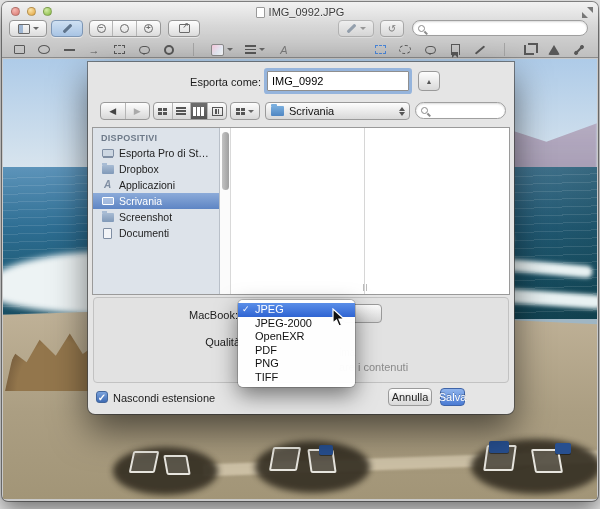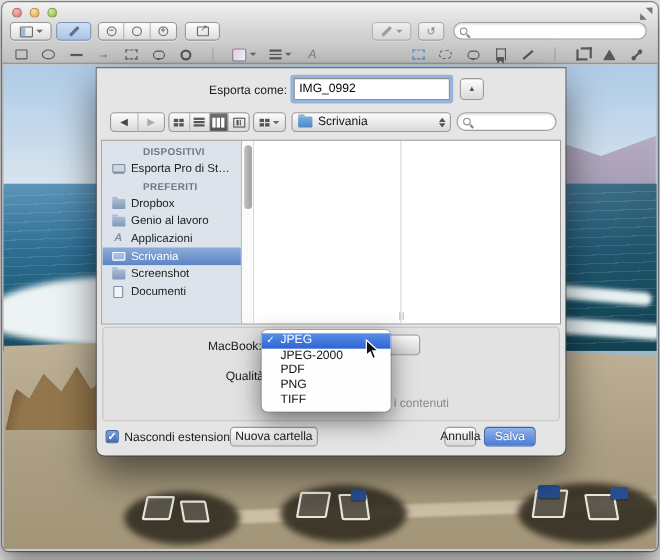--- a/index.html
+++ b/index.html
@@ -120,21 +120,21 @@
   .vi-flow i { width:1.5px; height:5px; background:currentColor; }
   .folder-blue { width:13px; height:10px; background:linear-gradient(#79aede,#4f86c2); border-radius:1px; position:relative; margin-right:5px; }
   .folder-blue:before { content:""; position:absolute; top:-2px; left:0; width:6px; height:2px; background:#79aede; border-radius:1px 1px 0 0; }
   .stepper { margin-left:auto; display:flex; flex-direction:column; gap:1px; margin-right:4px; }
   .stepper i { width:0; height:0; border:3px solid transparent; display:block; }
   .stepper .up { border-bottom:4px solid #555; }
   .stepper .dn { border-top:4px solid #555; }
 
   .browser { position:absolute; left:4px; right:4px; top:65px; height:168px; border:1px solid #9a9a9a; background:#fff; overflow:hidden; display:flex; }
   .sbar { width:127px; height:100%; background:rgba(216,223,231,.88); border-right:1px solid #b9c0c9; padding-top:3px; overflow:hidden; }
-  .sb-h { height:14px; line-height:14px; padding-left:8px; font-size:9px; font-weight:bold; color:#6d7988; letter-spacing:.3px;margin-left:29px; }
+  .sb-h { height:14px; line-height:14px; padding-left:8px; font-size:9px; font-weight:bold; color:#6d7988; letter-spacing:.3px; }
   .sb-i { height:16px; line-height:16px; padding-left:8px; display:flex; align-items:center; gap:5px; color:#222; white-space:nowrap; font-size:10.5px; }
   .sb-i.sel { background:linear-gradient(#8cabd9,#5e85c4); color:#fff; }
   .si { width:13px; height:11px; flex:none; display:flex; align-items:center; justify-content:center; }
   .si-folder { width:12px; height:9px; background:linear-gradient(#a8bcd4,#8099b8); border-radius:1px; position:relative; }
   .si-folder:before { content:""; position:absolute; top:-2px; left:0; width:5px; height:2px; background:#a8bcd4; }
   .si-laptop { width:12px; height:8px; border:1px solid #7f8ea3; border-radius:1px; background:#cdd7e2; box-shadow:0 2px 0 -1px #7f8ea3; }
   .si-home { width:11px; height:9px; background:#8799b3; clip-path:polygon(50% 0,100% 45%,85% 45%,85% 100%,15% 100%,15% 45%,0 45%); }
   .si-app { font-size:10px; font-weight:bold; color:#7f8ea3; font-style:italic; }
   .si-desk { width:12px; height:8px; border:1px solid #7f8ea3; background:#dde5ee; border-radius:1px; }
   .si-desk.sel-ic { border-color:#fff; background:rgba(255,255,255,.35); }
@@ -174,20 +174,23 @@
 <body>
 
 <div class="window">
 
   <div class="chrome">
     <div class="traffic">
       <span class="light l-red"></span>
       <span class="light l-yel"></span>
       <span class="light l-grn"></span>
     </div>
+    <div class="titlewrap">
+      <span class="doc-ic"></span><span>IMG_0992.JPG</span>
+    </div>
     <div class="grip"></div>
 
     <div class="tb1">
       <div class="tbtn" style="left:7px;width:38px;">
           <span class="pane-ic"></span>
           <span class="dd"></span>
         </div>
       <div class="tbtn active" style="left:49px;width:32px;">
           <span class="pen"></span>
         </div>
@@ -389,32 +392,25 @@
 
     <div class="browser">
       <div class="sbar">
         <div class="sb-h">DISPOSITIVI</div>
         <div class="sb-i">
             <span class="si">
               <span class="si-laptop"></span>
             </span>
             <span>Esporta Pro di St…</span>
           </div>
-        <div class="sb-h" style="margin-top:2px;">PREFERITI</div>
         <div class="sb-i">
             <span class="si">
               <span class="si-folder"></span>
             </span>
             <span>Dropbox</span>
-          </div>
-        <div class="sb-i">
-            <span class="si">
-              <span class="si-folder"></span>
-            </span>
-            <span>Genio al lavoro</span>
           </div>
         <div class="sb-i">
             <span class="si si-app">A</span>
             <span>Applicazioni</span>
           </div>
         <div class="sb-i sel">
             <span class="si">
               <span class="si-desk sel-ic"></span>
             </span>
             <span>Scrivania</span>
@@ -448,29 +444,29 @@
       <div class="fmt-label">MacBook:</div>
       <div class="popup-stub"></div>
       <div class="qual-label">Qualità</div>
       <div class="frag1">ima</div>
       <div class="frag2">are i contenuti</div>
     </div>
 
     <div class="footer">
       <div class="chk"><span>✓</span></div>
       <div class="chk-label">Nascondi estensione</div>
-      <div class="pbtn" style="left:121px;width:80px;">Nuova cartella</div>
-      <div class="pbtn" style="left:316px;width:29px;">Annulla</div>
-      <div class="pbtn blue" style="left:352px;width:47px;">Salva</div>
+      <div class="pbtn" style="left:300px;width:44px;">Annulla</div>
+      <div class="pbtn blue" style="left:352px;width:25px;">Salva</div>
     </div>
   </div>
 
   <div class="menu">
     <div class="mrow sel"><span class="mcheck">✓</span><span>JPEG</span></div>
     <div class="mrow"><span>JPEG-2000</span></div>
+    <div class="mrow"><span>OpenEXR</span></div>
     <div class="mrow"><span>PDF</span></div>
     <div class="mrow"><span>PNG</span></div>
     <div class="mrow"><span>TIFF</span></div>
   </div>
 
   <div class="cursor">
     <svg width="13" height="19" viewBox="0 0 13 19">
         <path d="M1 1 L1 15 L4.5 12 L7 18 L9.5 17 L7 11 L12 11 Z" fill="#111" stroke="#fff" stroke-width="1.2"></path>
       </svg>
   </div>

